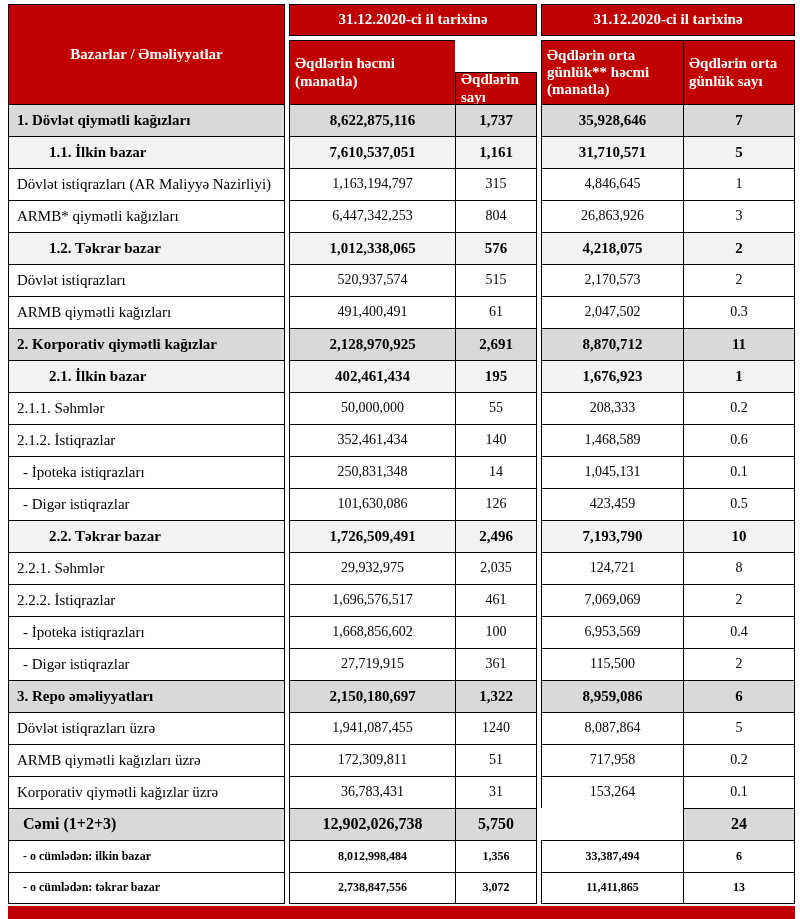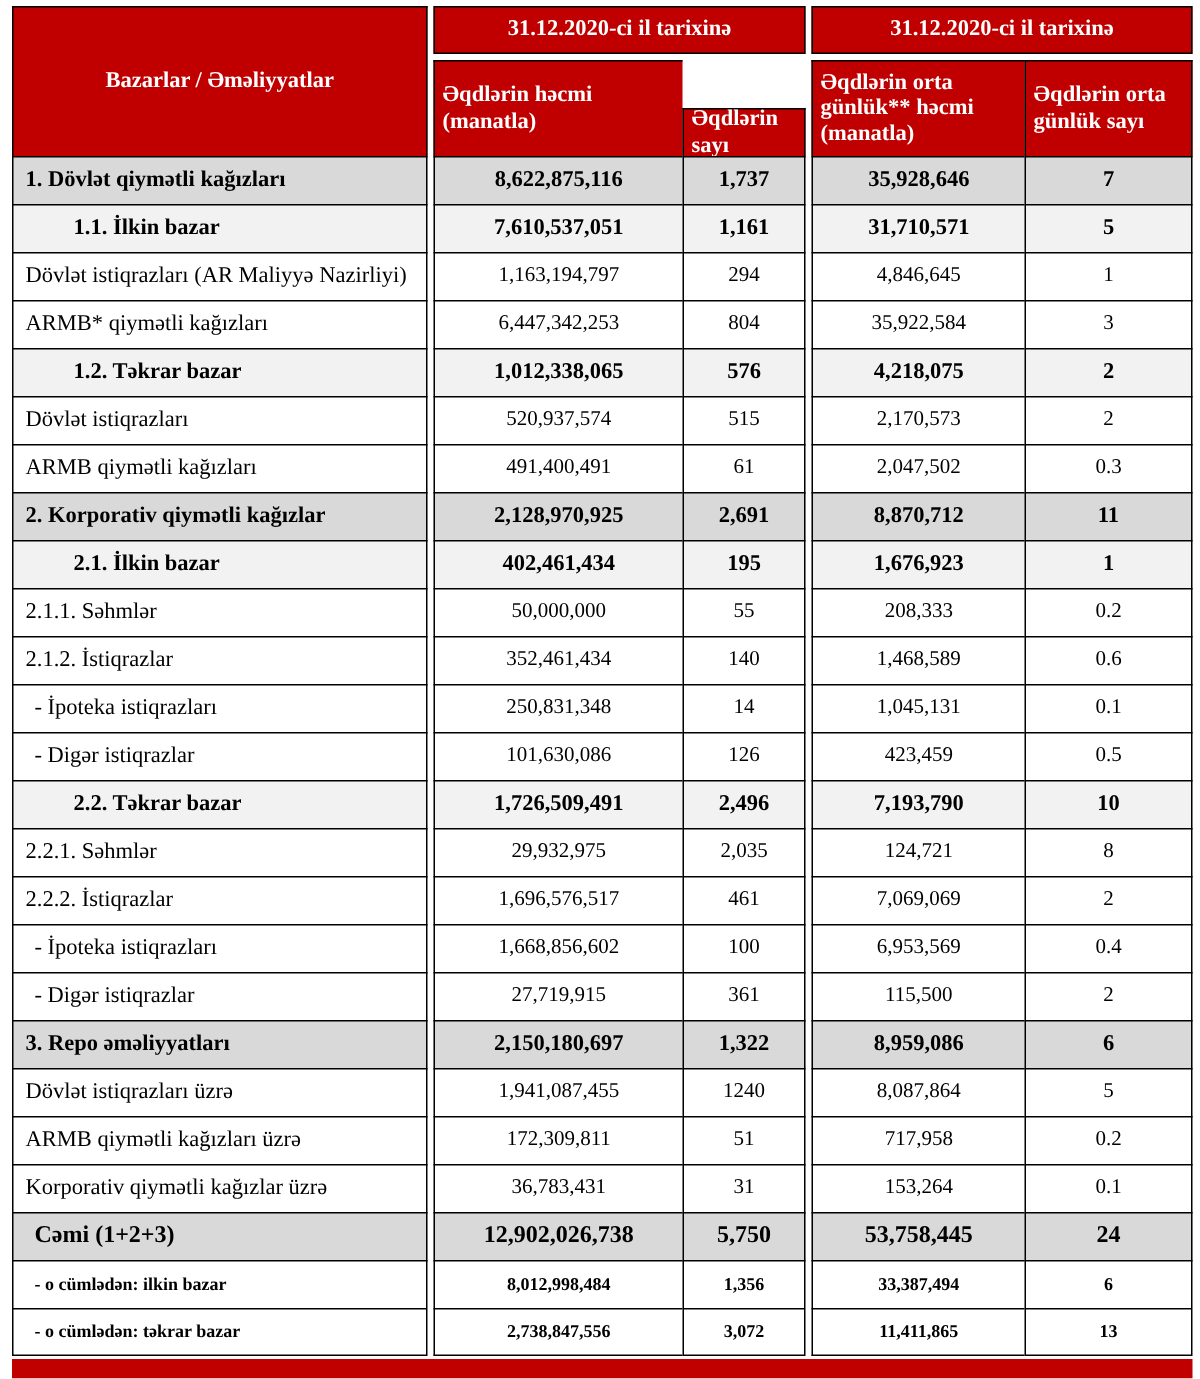--- a/index.html
+++ b/index.html
@@ -68,28 +68,28 @@
   <div class="cell c-v3 val r-section" style="grid-row: 4;">7</div>
 
   <div class="cell c-label r-subsection" style="grid-row: 5;">1.1. İlkin bazar</div>
   <div class="cell c-v0 val r-subsection" style="grid-row: 5;">7,610,537,051</div>
   <div class="cell c-v1 val r-subsection" style="grid-row: 5;">1,161</div>
   <div class="cell c-v2 val r-subsection" style="grid-row: 5;">31,710,571</div>
   <div class="cell c-v3 val r-subsection" style="grid-row: 5;">5</div>
 
   <div class="cell c-label r-item" style="grid-row: 6;">Dövlət istiqrazları (AR Maliyyə Nazirliyi)</div>
   <div class="cell c-v0 val r-item" style="grid-row: 6;">1,163,194,797</div>
-  <div class="cell c-v1 val r-item" style="grid-row: 6;">294</div>
+  <div class="cell c-v1 val r-item" style="grid-row: 6;">315</div>
   <div class="cell c-v2 val r-item" style="grid-row: 6;">4,846,645</div>
   <div class="cell c-v3 val r-item" style="grid-row: 6;">1</div>
 
   <div class="cell c-label r-item" style="grid-row: 7;">ARMB* qiymətli kağızları</div>
   <div class="cell c-v0 val r-item" style="grid-row: 7;">6,447,342,253</div>
   <div class="cell c-v1 val r-item" style="grid-row: 7;">804</div>
-  <div class="cell c-v2 val r-item" style="grid-row: 7;">35,922,584</div>
+  <div class="cell c-v2 val r-item" style="grid-row: 7;">26,863,926</div>
   <div class="cell c-v3 val r-item" style="grid-row: 7;">3</div>
 
   <div class="cell c-label r-subsection" style="grid-row: 8;">1.2. Təkrar bazar</div>
   <div class="cell c-v0 val r-subsection" style="grid-row: 8;">1,012,338,065</div>
   <div class="cell c-v1 val r-subsection" style="grid-row: 8;">576</div>
   <div class="cell c-v2 val r-subsection" style="grid-row: 8;">4,218,075</div>
   <div class="cell c-v3 val r-subsection" style="grid-row: 8;">2</div>
 
   <div class="cell c-label r-item" style="grid-row: 9;">Dövlət istiqrazları</div>
   <div class="cell c-v0 val r-item" style="grid-row: 9;">520,937,574</div>
@@ -189,21 +189,20 @@
 
   <div class="cell c-label r-item" style="grid-row: 25;">Korporativ qiymətli kağızlar üzrə</div>
   <div class="cell c-v0 val r-item" style="grid-row: 25;">36,783,431</div>
   <div class="cell c-v1 val r-item" style="grid-row: 25;">31</div>
   <div class="cell c-v2 val r-item" style="grid-row: 25;">153,264</div>
   <div class="cell c-v3 val r-item" style="grid-row: 25;">0.1</div>
 
   <div class="cell c-label r-total" style="grid-row: 26;">Cəmi (1+2+3)</div>
   <div class="cell c-v0 val r-total" style="grid-row: 26;">12,902,026,738</div>
   <div class="cell c-v1 val r-total" style="grid-row: 26;">5,750</div>
-  <div class="cell c-v2 val r-total" style="grid-row: 26;">53,758,445</div>
   <div class="cell c-v3 val r-total" style="grid-row: 26;">24</div>
 
   <div class="cell c-label r-totalsub" style="grid-row: 27;">- o cümlədən: ilkin bazar</div>
   <div class="cell c-v0 val r-totalsub" style="grid-row: 27;">8,012,998,484</div>
   <div class="cell c-v1 val r-totalsub" style="grid-row: 27;">1,356</div>
   <div class="cell c-v2 val r-totalsub" style="grid-row: 27;">33,387,494</div>
   <div class="cell c-v3 val r-totalsub" style="grid-row: 27;">6</div>
 
   <div class="cell c-label r-totalsub last-row" style="grid-row: 28;">- o cümlədən: təkrar bazar</div>
   <div class="cell c-v0 val r-totalsub last-row" style="grid-row: 28;">2,738,847,556</div>

